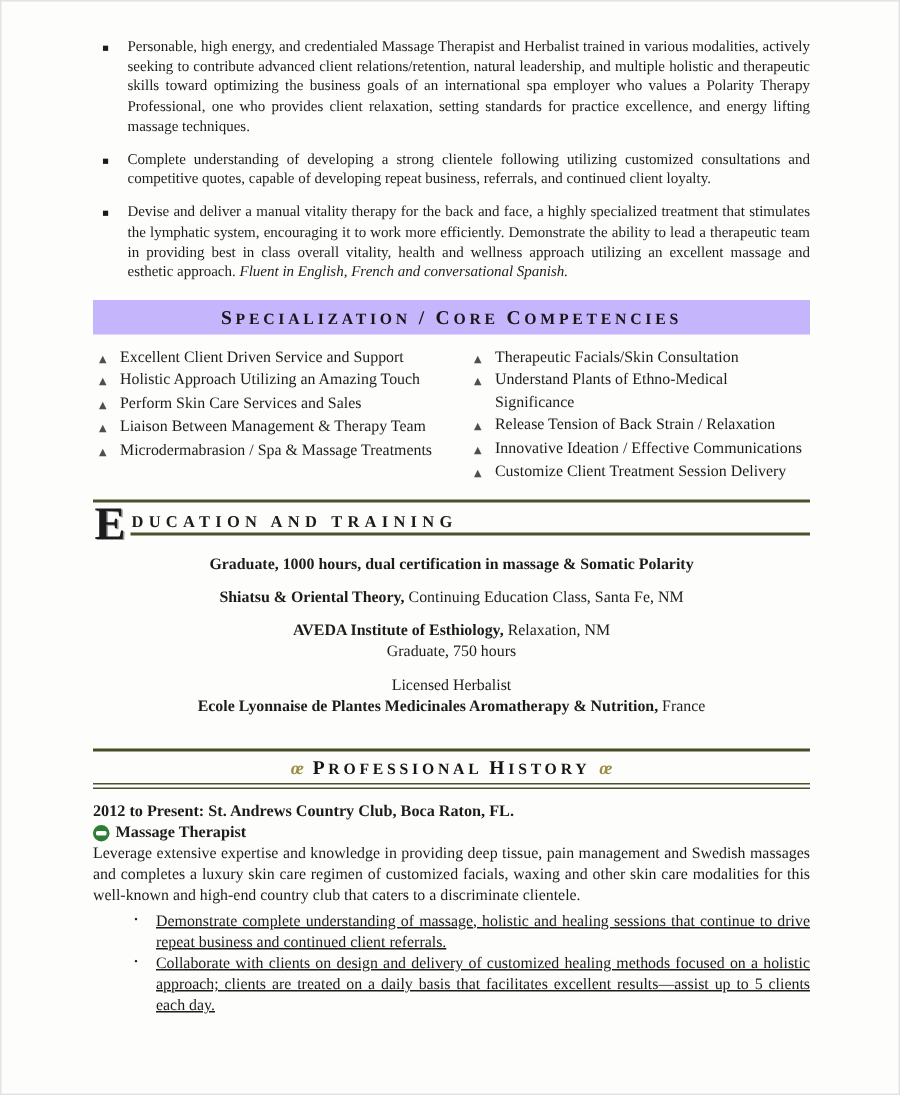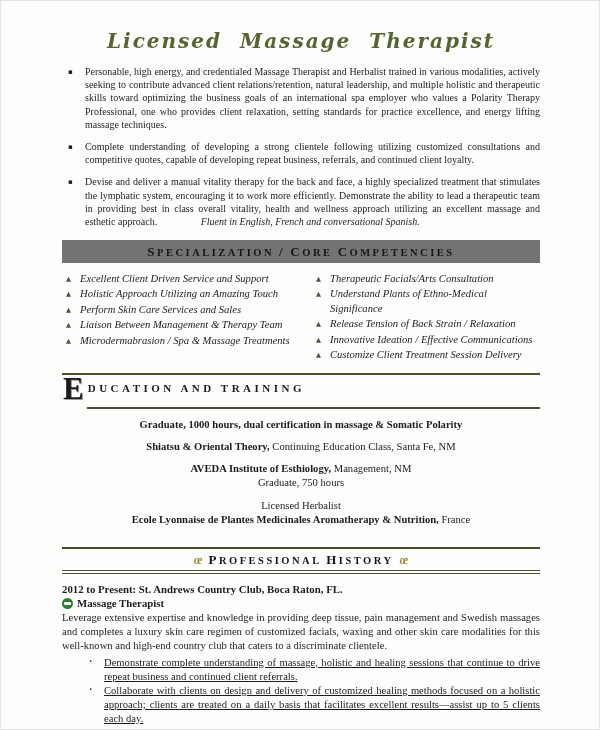--- a/index.html
+++ b/index.html
@@ -12,39 +12,39 @@
   
   .title {
     text-align:center; color:#566431; font-family:"DejaVu Serif", serif;
     font-weight:bold; font-style:italic; font-size:20px;
     letter-spacing:2px; word-spacing:9px; margin:4px 0 12px 0;
   }
   
   .sum-item { display:flex; margin:0 0 9px 0; }
   .sum-item .marker { flex:0 0 23px; box-sizing:border-box; padding:3px 0 0 6px; font-size:7px; font-family:"DejaVu Sans", sans-serif; color:#1c1c1c; }
   .sum-item .txt { flex:1; font-size:10px; line-height:1.32; text-align:justify; }
-  .it { font-style:italic;margin-left:41px; }
+  .it { font-style:italic; }
   
   .bar {
-    background:#737373; margin:12px 0 9px 0; padding:4px 0 3px 0;
+    background:#c4b5fd; margin:12px 0 9px 0; padding:4px 0 3px 0;
     text-align:center; font-weight:bold; font-size:10.5px; letter-spacing:2.5px; color:#161616;
   }
   .cap { font-size:13px; }
   
   .comp-wrap { display:flex; padding-left:4px; margin-bottom:6px; }
   .comp-col-left { flex:0 0 250px; }
   .comp-col-right { flex:1; }
   .comp-item { display:flex; margin-bottom:1px; }
   .comp-item .marker { flex:0 0 14px; font-size:6.5px; color:#50504a; padding-top:3px; font-family:"DejaVu Sans", sans-serif; }
-  .comp-item .txt { flex:1; font-size:10.6px; line-height:1.36;font-style:italic; }
+  .comp-item .txt { flex:1; font-size:10.6px; line-height:1.36; }
   
   .edu-topline { border-top:2px solid #4c5129; margin-top:9px; }
   .edu-row { display:flex; align-items:flex-start; }
   .dropcap { font-size:31px; line-height:24px; font-weight:bold; padding:2px 3px 0 1px; text-shadow:1px 1px 0 #9a9a9a; }
-  .edu-rest { flex:1; border-bottom:2px solid #4c5129; font-weight:bold; font-size:11px; letter-spacing:3.5px; padding:7px 0 13px 1px; }
+  .edu-rest { flex:1; border-bottom:2px solid #4c5129; font-weight:bold; font-size:11px; letter-spacing:3.5px; padding:7px 0 1px 1px; }
   
   .edu-entries { text-align:center; margin-top:9px; }
   .edu-entry { margin-bottom:8px; font-size:10.6px; line-height:1.35; }
   .b { font-weight:bold; }
   
   .hist-header { margin-top:20px; }
   .hist-topline { border-top:2.5px solid #474c26; }
   .hist-text { text-align:center; font-weight:bold; font-size:10.5px; letter-spacing:2.5px; padding:3px 0 2px 0; color:#161616; }
   .ornament { color:#9c8c42; font-weight:bold; font-style:italic; font-size:12px; letter-spacing:0; padding:0 6px; }
   .hist-doubleline { height:2px; border-top:1px solid #4c5129; border-bottom:1px solid #4c5129; }
@@ -58,21 +58,20 @@
   .job-bullets { margin-top:2px; }
   .jbullet { display:flex; }
   .jbullet .marker { flex:0 0 42px; box-sizing:border-box; padding:0 0 0 27px; font-weight:bold; font-size:10px; }
   .jbullet .txt { flex:1; font-size:10.6px; line-height:1.33; text-align:justify;text-decoration:underline; }
 </style>
 </head>
 <body>
 
 <div class="page">
 
-  <div class="title">Licensed Massage Therapist</div>
 
   <div>
     <div class="sum-item">
       <span class="marker">▪</span>
       <span class="txt">Personable, high energy, and credentialed Massage Therapist and Herbalist trained in various modalities, actively seeking to contribute advanced client relations/retention, natural leadership, and multiple holistic and therapeutic skills toward optimizing the business goals of an international spa employer who values a Polarity Therapy Professional, one who provides client relaxation, setting standards for practice excellence, and energy lifting massage techniques.</span>
     </div>
     <div class="sum-item">
       <span class="marker">▪</span>
       <span class="txt">Complete understanding of developing a strong clientele following utilizing customized consultations and competitive quotes, capable of developing repeat business, referrals, and continued client loyalty.</span>
     </div>
@@ -103,21 +102,21 @@
           <span class="txt">Liaison Between Management &amp; Therapy Team</span>
         </div>
       <div class="comp-item">
           <span class="marker">▲</span>
           <span class="txt">Microdermabrasion / Spa &amp; Massage Treatments</span>
         </div>
     </div>
     <div class="comp-col-right">
       <div class="comp-item">
           <span class="marker">▲</span>
-          <span class="txt">Therapeutic Facials/Arts Consultation</span>
+          <span class="txt">Therapeutic Facials/Skin Consultation</span>
         </div>
       <div class="comp-item">
           <span class="marker">▲</span>
           <span class="txt">Understand Plants of Ethno-Medical Significance</span>
         </div>
       <div class="comp-item">
           <span class="marker">▲</span>
           <span class="txt">Release Tension of Back Strain / Relaxation</span>
         </div>
       <div class="comp-item">
@@ -138,21 +137,21 @@
       <span class="edu-rest">DUCATION AND TRAINING</span>
     </div>
     <div class="edu-entries">
       <div class="edu-entry">
         <div class="b">Graduate, 1000 hours, dual certification in massage &amp; Somatic Polarity</div>
       </div>
       <div class="edu-entry">
         <span class="b">Shiatsu &amp; Oriental Theory,</span><span> Continuing Education Class, Santa Fe, NM</span>
       </div>
       <div class="edu-entry">
-        <div><span class="b">AVEDA Institute of Esthiology,</span><span> Management, NM</span></div>
+        <div><span class="b">AVEDA Institute of Esthiology,</span><span> Relaxation, NM</span></div>
         <div>Graduate, 750 hours</div>
       </div>
       <div class="edu-entry">
         <div>Licensed Herbalist</div>
         <div><span class="b">Ecole Lyonnaise de Plantes Medicinales Aromatherapy &amp; Nutrition,</span><span> France</span></div>
       </div>
     </div>
   </div>
 
   <div class="hist-header">

